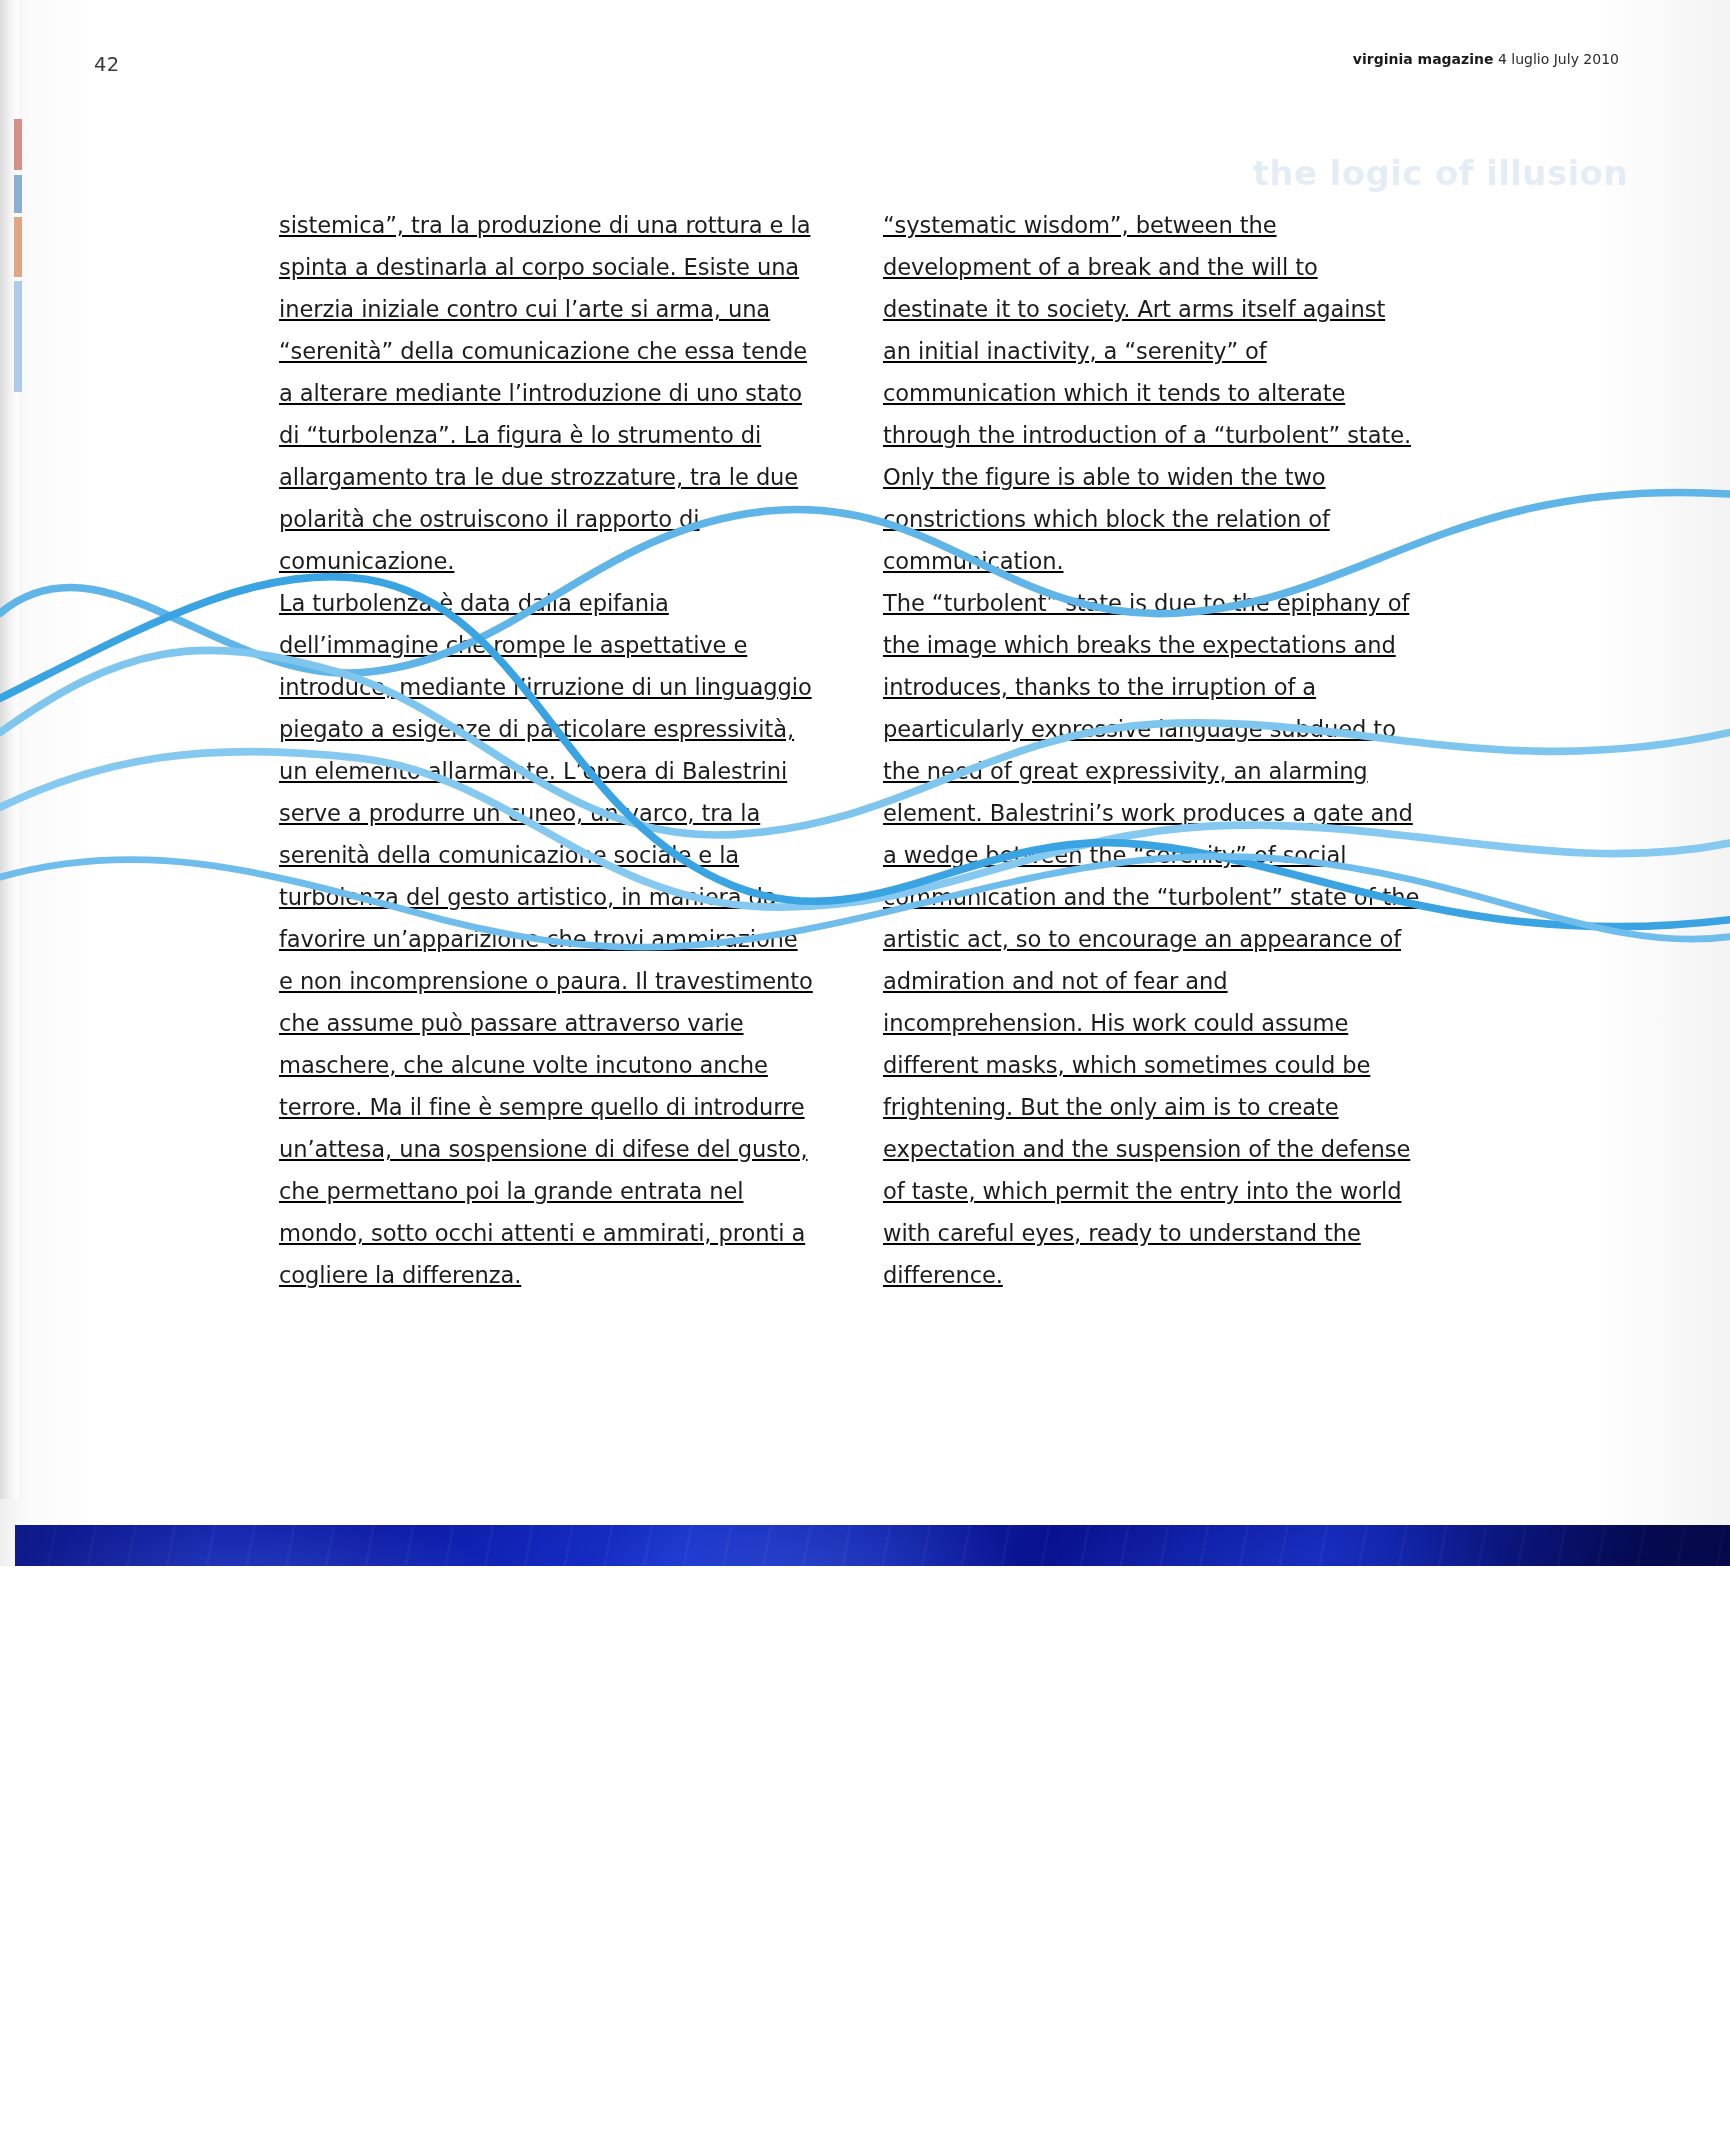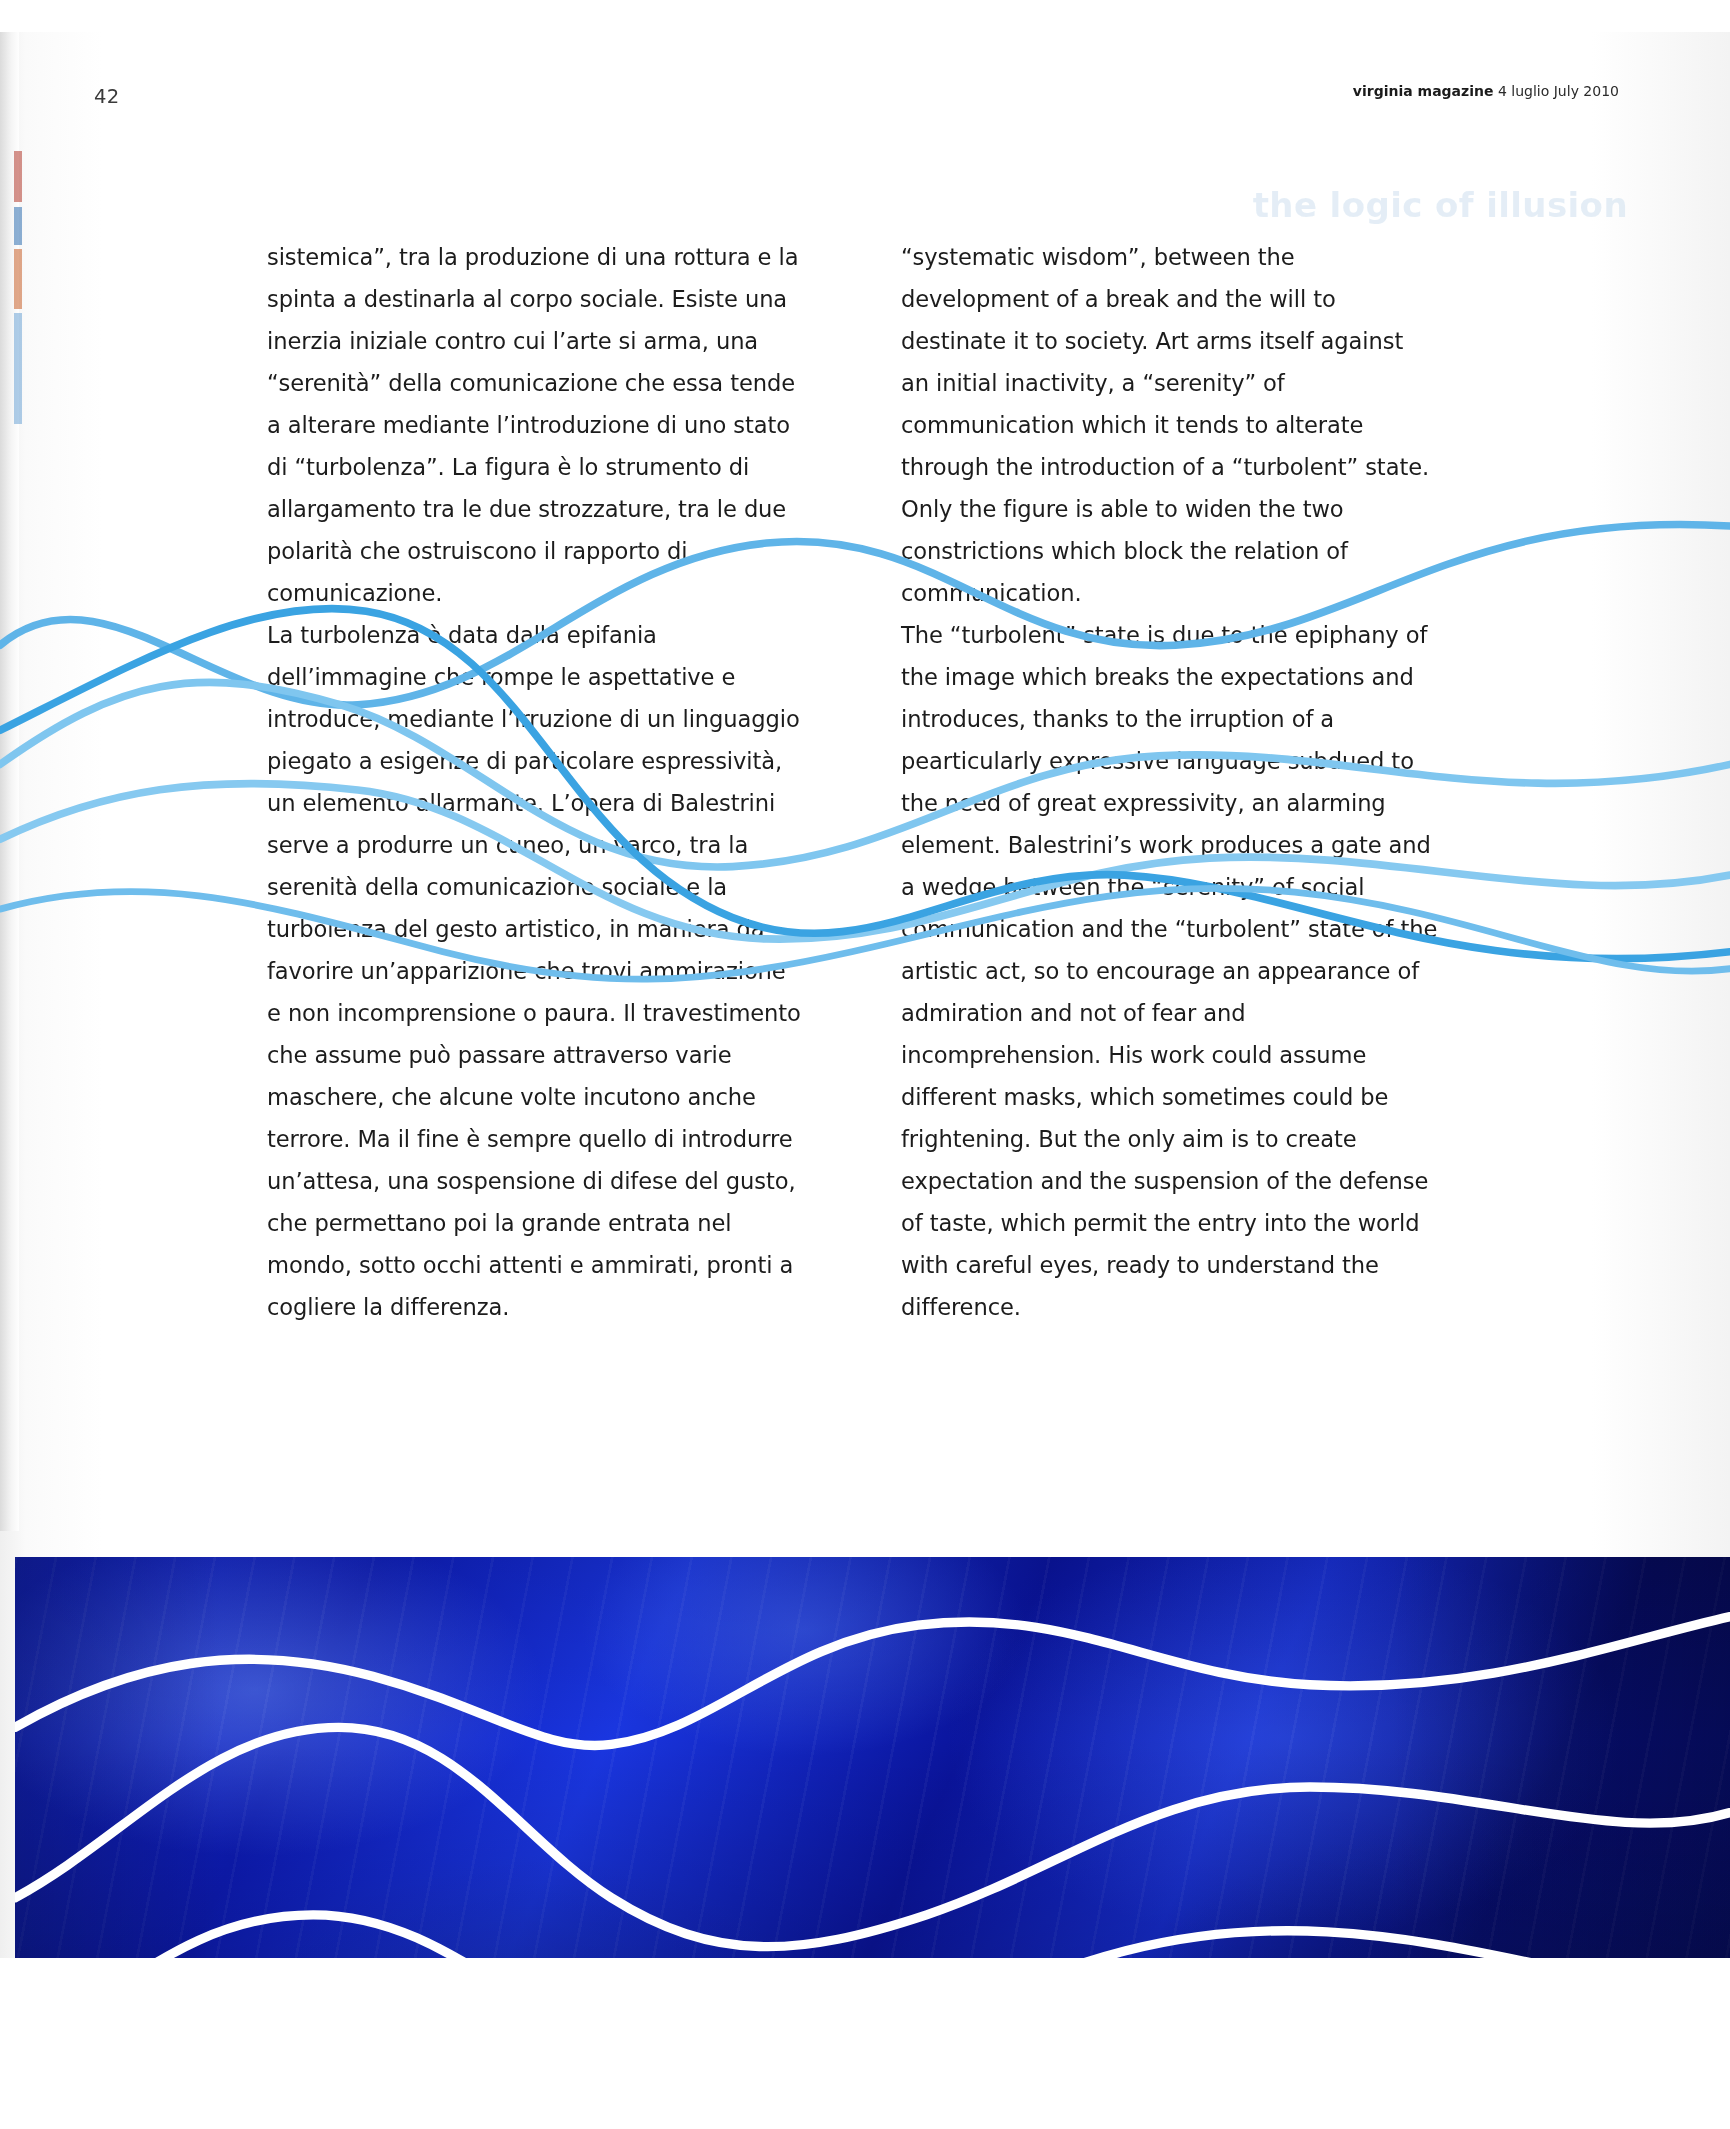--- a/index.html
+++ b/index.html
@@ -6,24 +6,23 @@
     margin: 0;
     padding: 0;
     background: #ffffff;
   }
   body {
     font-family: "DejaVu Sans", sans-serif;
   }
   #page {
     position: relative;
     width: 1730px;
-    height: 1926px;
+    height: 1566px;
     overflow: hidden;
     background: #ffffff;
-    margin-top: 32px;
   }
 
   
   .paper {
     position: absolute;
     inset: 0;
     background:
       linear-gradient(to right, #efefef 0px, #fafafa 25.6px, #ffffff 102px, #ffffff 92%, #f3f3f3 100%),
       #ffffff;
   }
@@ -83,25 +82,26 @@
     color: #cfe0ef;
     opacity: 0.55;
     letter-spacing: 0.4px;
     white-space: nowrap;
     pointer-events: none;
   }
 
   
   .columns {
     position: absolute;
-    left: 267px;
+    left: 279px;
     top: 204px;
     width: 1218px;
     display: flex;
-    gap: 97px;
+    gap: 67px;
+    text-decoration: underline;
   }
   .col {
     width: 537px;
   }
   .col p {
     margin: 0;
     font-size: 22.6px;
     line-height: 42px;
     color: #1c1c1c;
     text-align: left;

